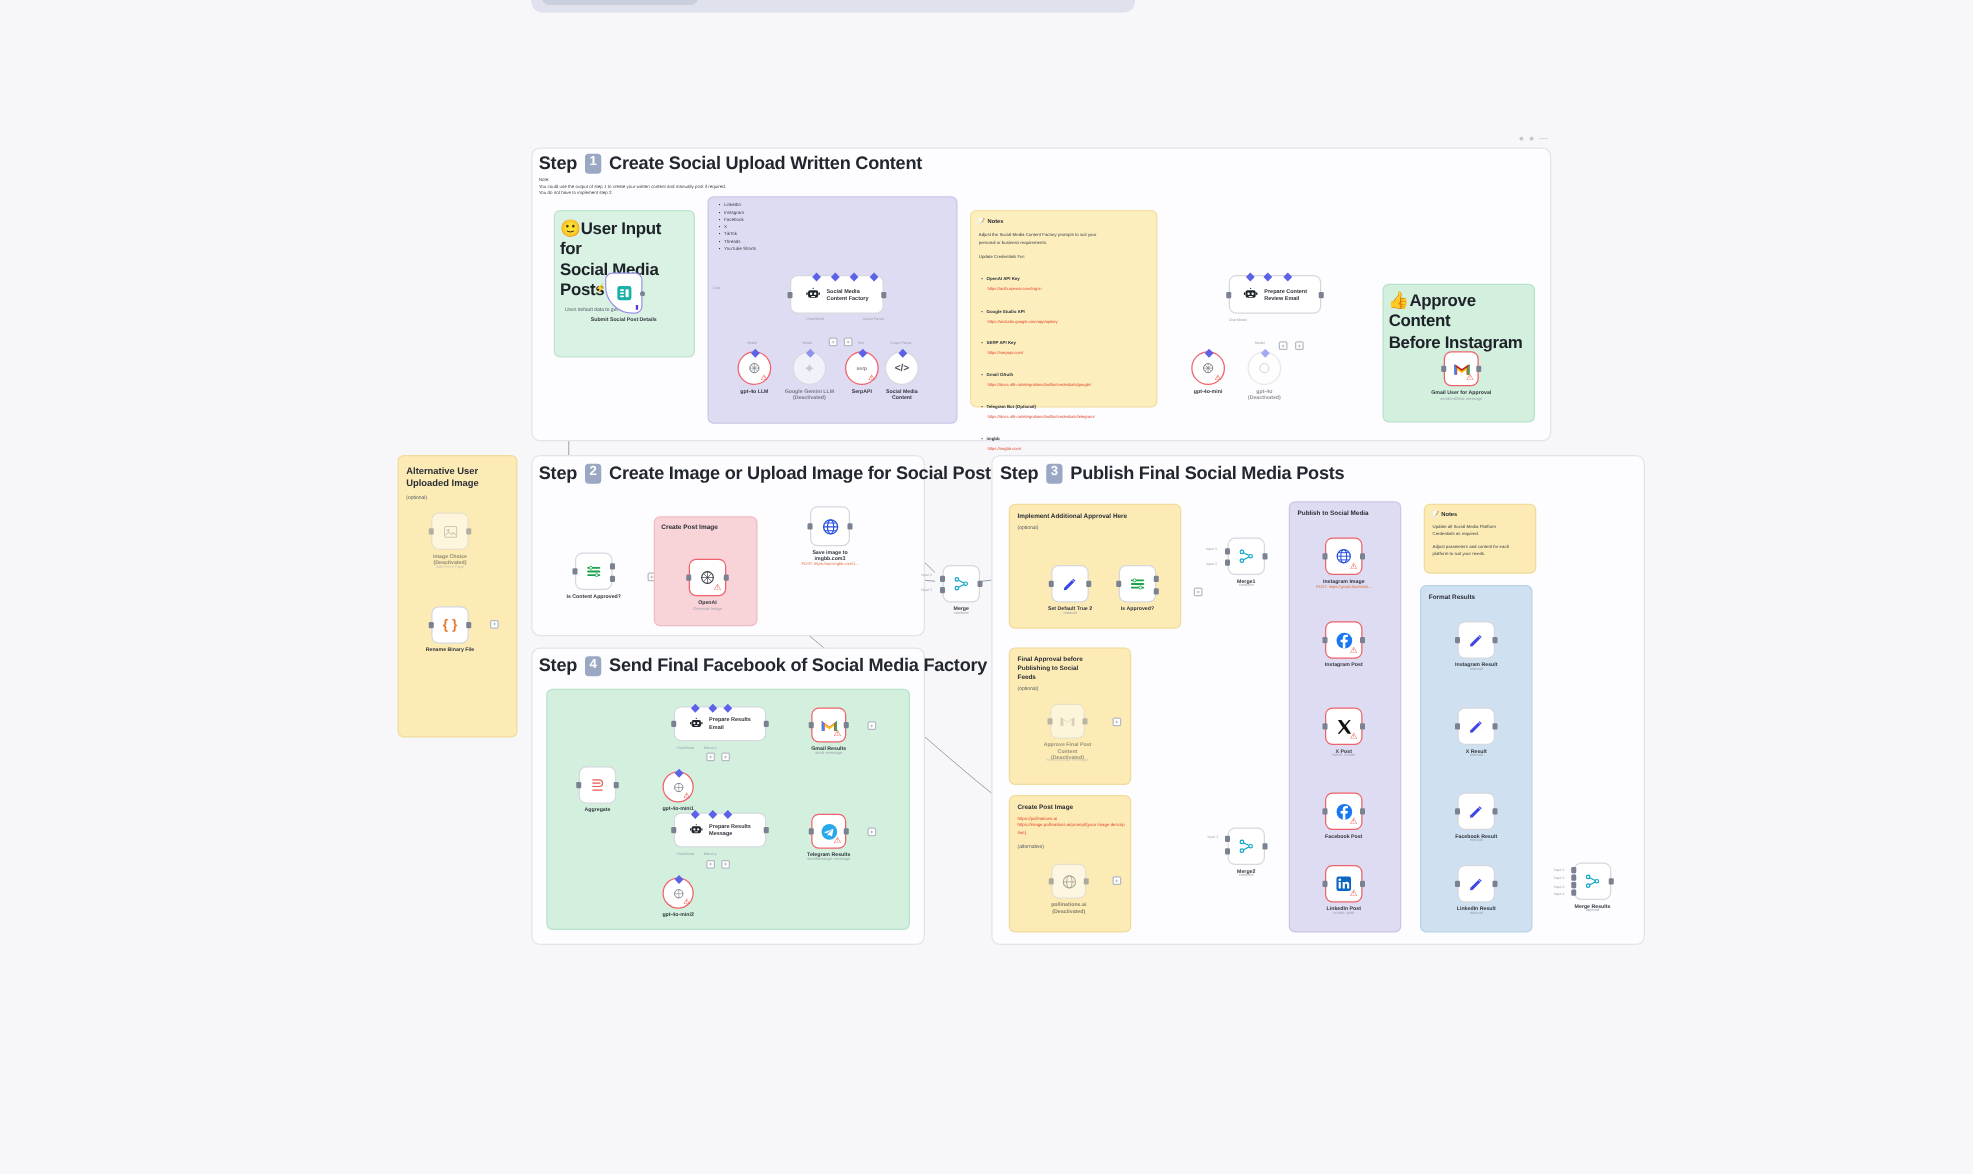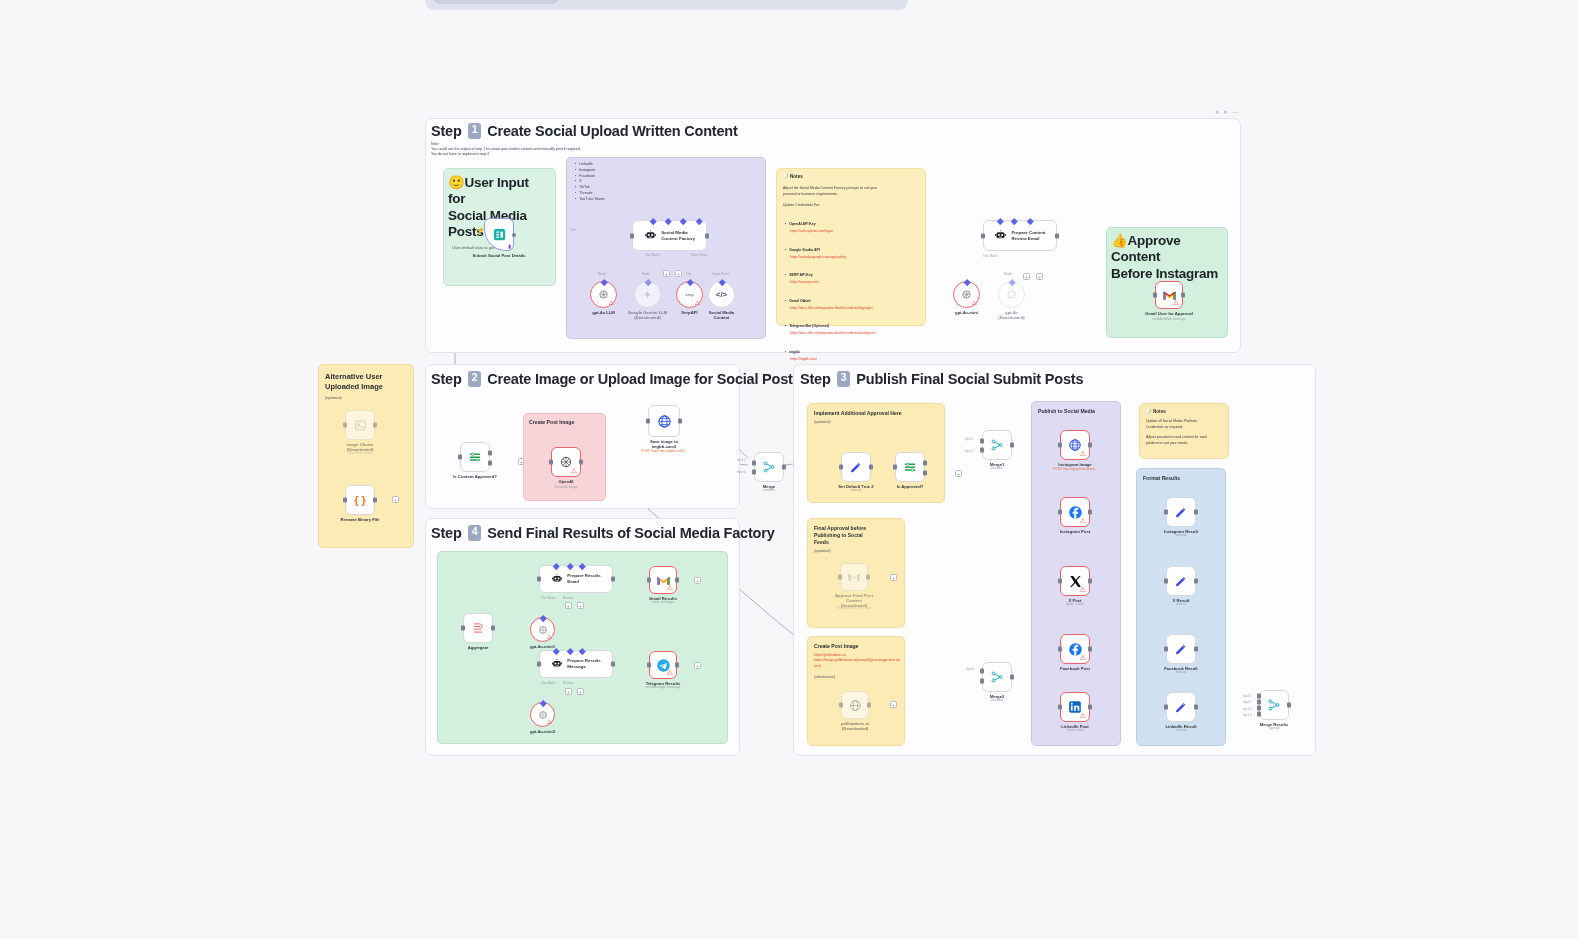--- a/index.html
+++ b/index.html
@@ -387,21 +387,21 @@
     <span class="node-label" style="margin-top:3px;">Gmail User for Approval</span>
     <span class="node-sub" style="margin-top:9px;">sendAndWait: message</span>
   </div>
 
   <div class="canvas-ctl" style="left:1215px; top:108px;">
     <span>●</span>
     <span>●</span>
     <span>—</span>
   </div>
 
-  <div class="sticky yellow2" style="left:318px; top:364px; width:96px; height:184px;">
+  <div class="sticky yellow2" style="left:318px; top:364px; width:96px; height:226px;">
     <div class="sticky-h2" style="padding:7px 5px 0 6px; white-space:pre-line;">Alternative User
 Uploaded Image</div>
     <div class="sticky-sub" style="padding:3px 5px 0 6px;">(optional)</div>
   </div>
   <div class="node" style="left:345px; top:410px; width:30px; height:30px; opacity:0.55;">
     <span class="ico">
       <svg width="13" height="13" viewBox="0 0 24 24">
           <rect x="3" y="4" width="18" height="16" rx="2" fill="none" stroke="#a7acb5" stroke-width="1.5"></rect>
           <circle cx="8.5" cy="9.5" r="1.8" fill="#a7acb5"></circle>
           <path d="M4 17l5-5 4 4 3-3 4 4" stroke="#a7acb5" stroke-width="1.5" fill="none"></path>
@@ -492,21 +492,21 @@
     <span class="node-label">Merge</span>
     <span class="node-sub" style="margin-top:7px;">combine</span>
   </div>
   <div class="edge-label" style="left:737px; top:458px;">Input 1</div>
   <div class="edge-label" style="left:737px; top:470px;">Input 2</div>
 
   <div class="frame" style="left:793px; top:364px; width:523px; height:392px;"></div>
   <div class="frame-title" style="left:800px; top:371px;">
     <span>Step</span>
     <span class="step-badge">3</span>
-    <span>Publish Final Social Submit Posts</span>
+    <span>Publish Final Social Media Posts</span>
   </div>
 
   <div class="sticky yellow2" style="left:807px; top:403px; width:138px; height:100px;">
     <div class="sticky-h3" style="padding:6px 5px 0 6px; font-size:5.1px;">Implement Additional Approval Here</div>
     <div class="sticky-sub" style="padding:2px 5px 0 6px;">(optional)</div>
   </div>
   <div class="node" style="left:841px; top:452px; width:30px; height:30px;">
     <span class="ico">
       <svg width="14" height="14" viewBox="0 0 24 24">
           <path d="M4 17.5L16.5 5l3 3L7 20.5 3.5 21z" fill="#3d47e8"></path>
@@ -768,21 +768,21 @@
   </div>
   <div class="edge-label" style="left:1243px; top:694px;">Input 1</div>
   <div class="edge-label" style="left:1243px; top:700px;">Input 2</div>
   <div class="edge-label" style="left:1243px; top:707px;">Input 3</div>
   <div class="edge-label" style="left:1243px; top:713px;">Input 4</div>
 
   <div class="frame" style="left:425px; top:518px; width:315px; height:238px;"></div>
   <div class="frame-title" style="left:431px; top:525px;">
     <span>Step</span>
     <span class="step-badge">4</span>
-    <span>Send Final Results of Social Media Factory</span>
+    <span>Send Final Facebook of Social Media Factory</span>
   </div>
   <div class="sticky green2" style="left:437px; top:551px; width:291px; height:193px;"></div>
 
   <div class="node" style="left:463px; top:613px; width:30px; height:30px;">
     <span class="ico">
       <svg width="14" height="14" viewBox="0 0 24 24">
           <path d="M5 5h9c3 0 5 2 5 4.5S17 14 14 14H5" fill="none" stroke="#e8594e" stroke-width="1.6"></path>
           <path d="M5 9.5h11" stroke="#e8594e" stroke-width="1.6"></path>
           <path d="M5 19h14" stroke="#e8594e" stroke-width="1.6"></path>
         </svg>

